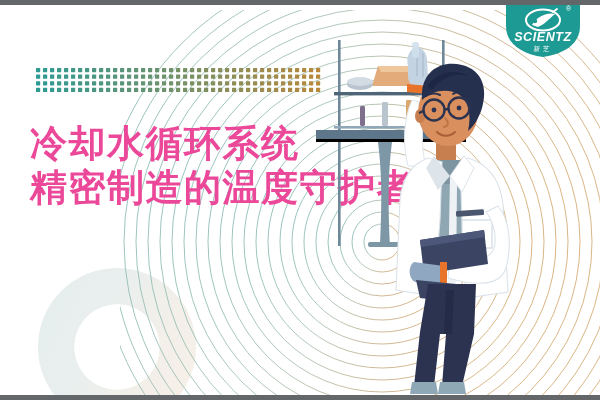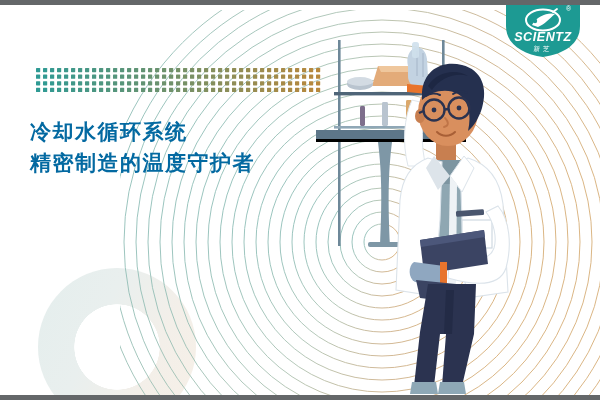--- a/index.html
+++ b/index.html
@@ -56,28 +56,28 @@
 
   
   #headline{
     position:absolute;
     left:30px; top:122px;
     z-index:20;
     line-height:1.18;
   }
   #headline .ln{
     display:block;
-    font-family:Liberation Mono, monospace;
+    font-family:Liberation Sans, sans-serif;
     font-weight:700;
-    font-size:21px;
+    font-size:37px;
     letter-spacing:1.5px;
-    color:#0369a1;
+    color:#ec4899;
     white-space:nowrap;
   }
-  #headline .ln2{ margin-top:6px; }
+  #headline .ln2{ }
 
   
   #logo{
     position:absolute;
     right:18px; top:0px;
     width:78px; height:58px;
     z-index:55;
   }
 
   

